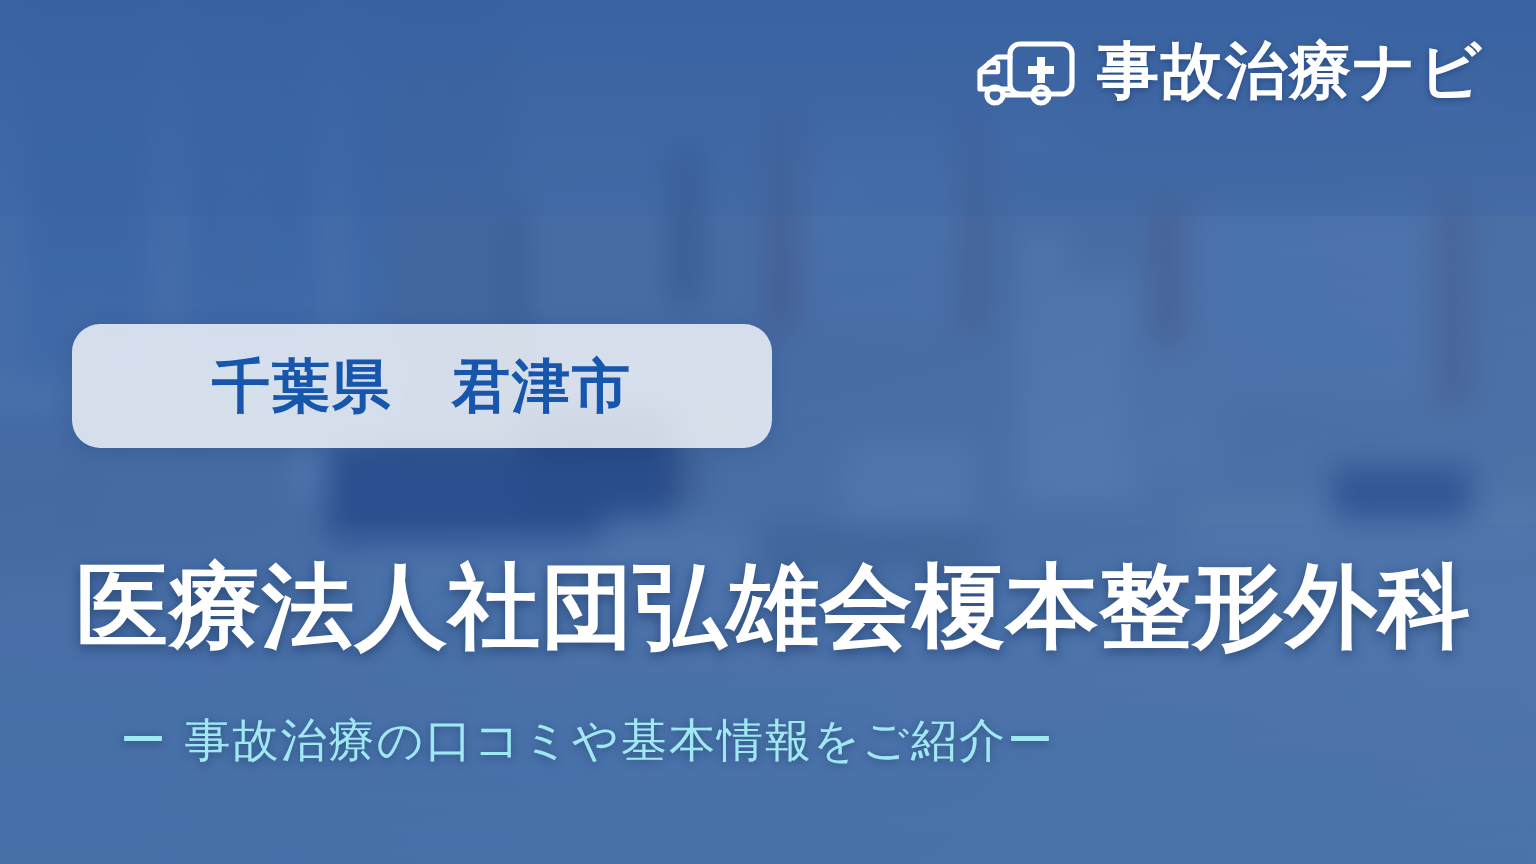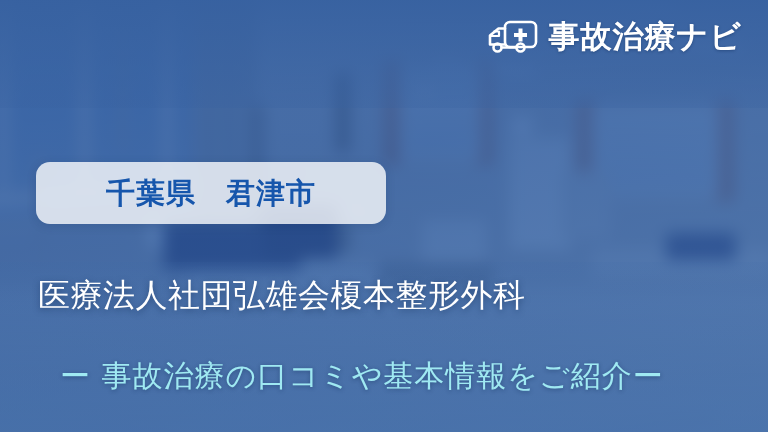--- a/index.html
+++ b/index.html
@@ -212,34 +212,34 @@
     letter-spacing: 1px;
     white-space: pre;
     line-height: 1;
   }
 
   
   .title {
     position: absolute;
     left: 38px; top: 278px;
     color: #ffffff;
-    font-size: 32px;
-    font-weight: 400;
+    font-size: 46px;
+    font-weight: 700;
     letter-spacing: 0.5px;
     line-height: 1.12;
     white-space: nowrap;
     text-shadow: 0 2px 6px rgba(16,44,86,0.55);
   }
 
   
   .subtitle {
     position: absolute;
     left: 60px; top: 358px;
     color: #9fe9f2;
-    font-size: 30px;
+    font-size: 23px;
     font-weight: 400;
     letter-spacing: 1px;
     line-height: 1.2;
     white-space: nowrap;
     text-shadow: 0 1px 4px rgba(14,40,80,0.45);
   }
 </style>
 </head>
 <body>
 

